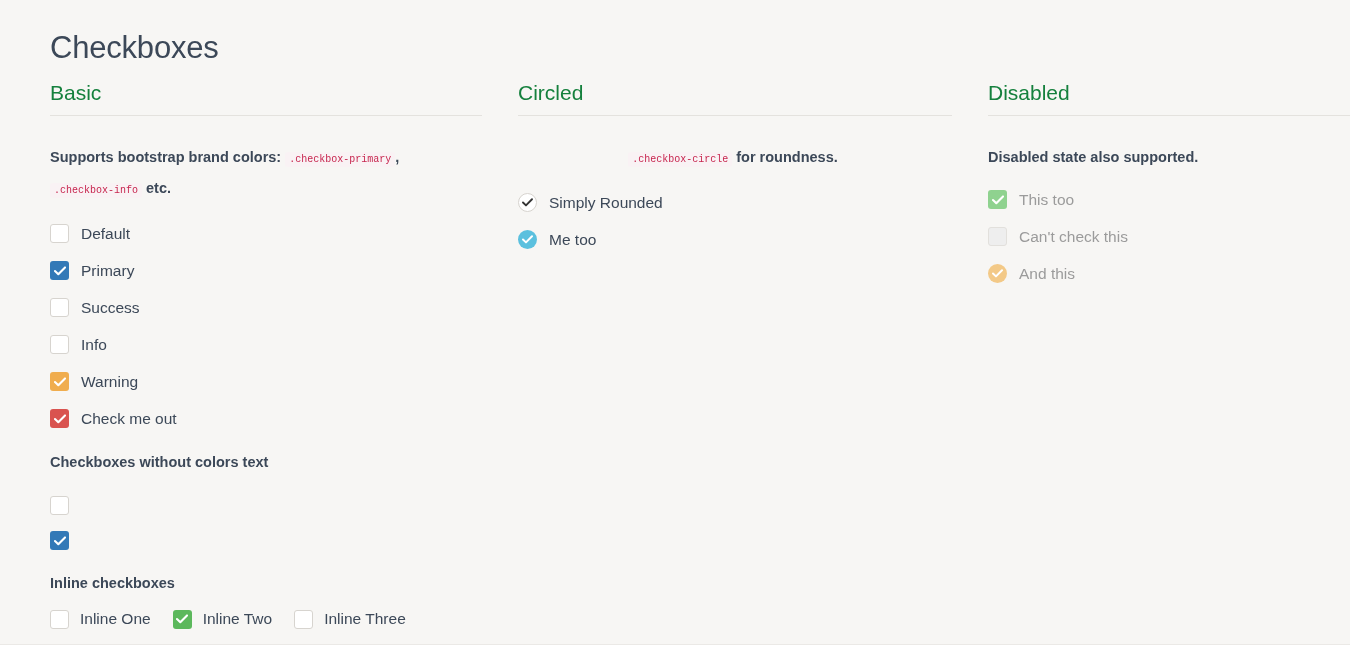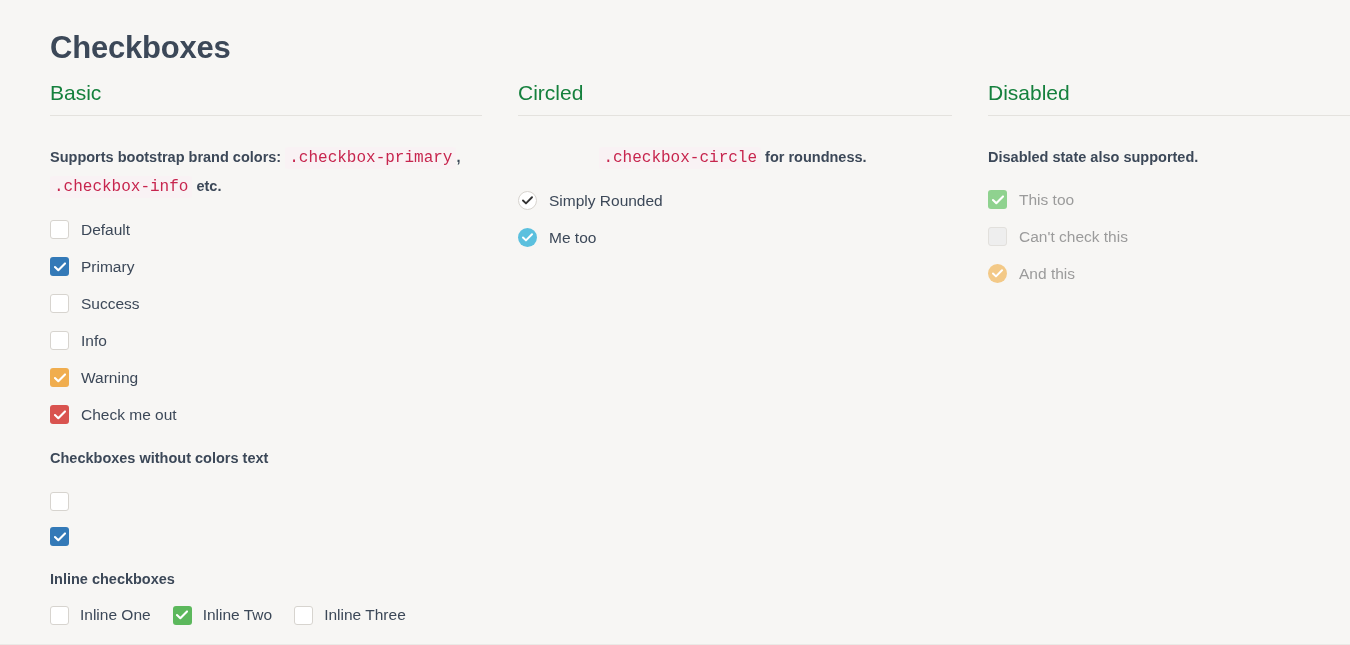--- a/index.html
+++ b/index.html
@@ -21,21 +21,21 @@
     position: absolute;
     left: 0; right: 0; bottom: 0;
     height: 1px;
     background: #ebe9e6;
   }
 
   .page-title {
     position: absolute;
     left: 50px; top: 28px;
     font-size: 31px;
-    font-weight: 700;
+    font-weight: 400;
     color: #3c4858;
     letter-spacing: -0.2px;
     line-height: 40px;
   }
 
   .columns {
     position: absolute;
     left: 0; top: 80px; right: 0;
     display: flex;
     align-items: flex-start;
@@ -64,21 +64,21 @@
     color: #3c4858;
     line-height: 28px;
     margin-top: 27px;
     margin-bottom: 0;
     max-width: 420px;
   }
   .lead-circle { max-width: 430px; text-align: center; }
 
   code {
     font-family: "Liberation Mono", monospace;
-    font-size: 16px;
+    font-size: 10px;
     font-weight: normal;
     color: #c7254e;
     background: #f9f2f4;
     padding: 2px 4px;
     border-radius: 3px;
     white-space: nowrap;
   }
 
   .cb-list { margin-top: 10px; }
 

